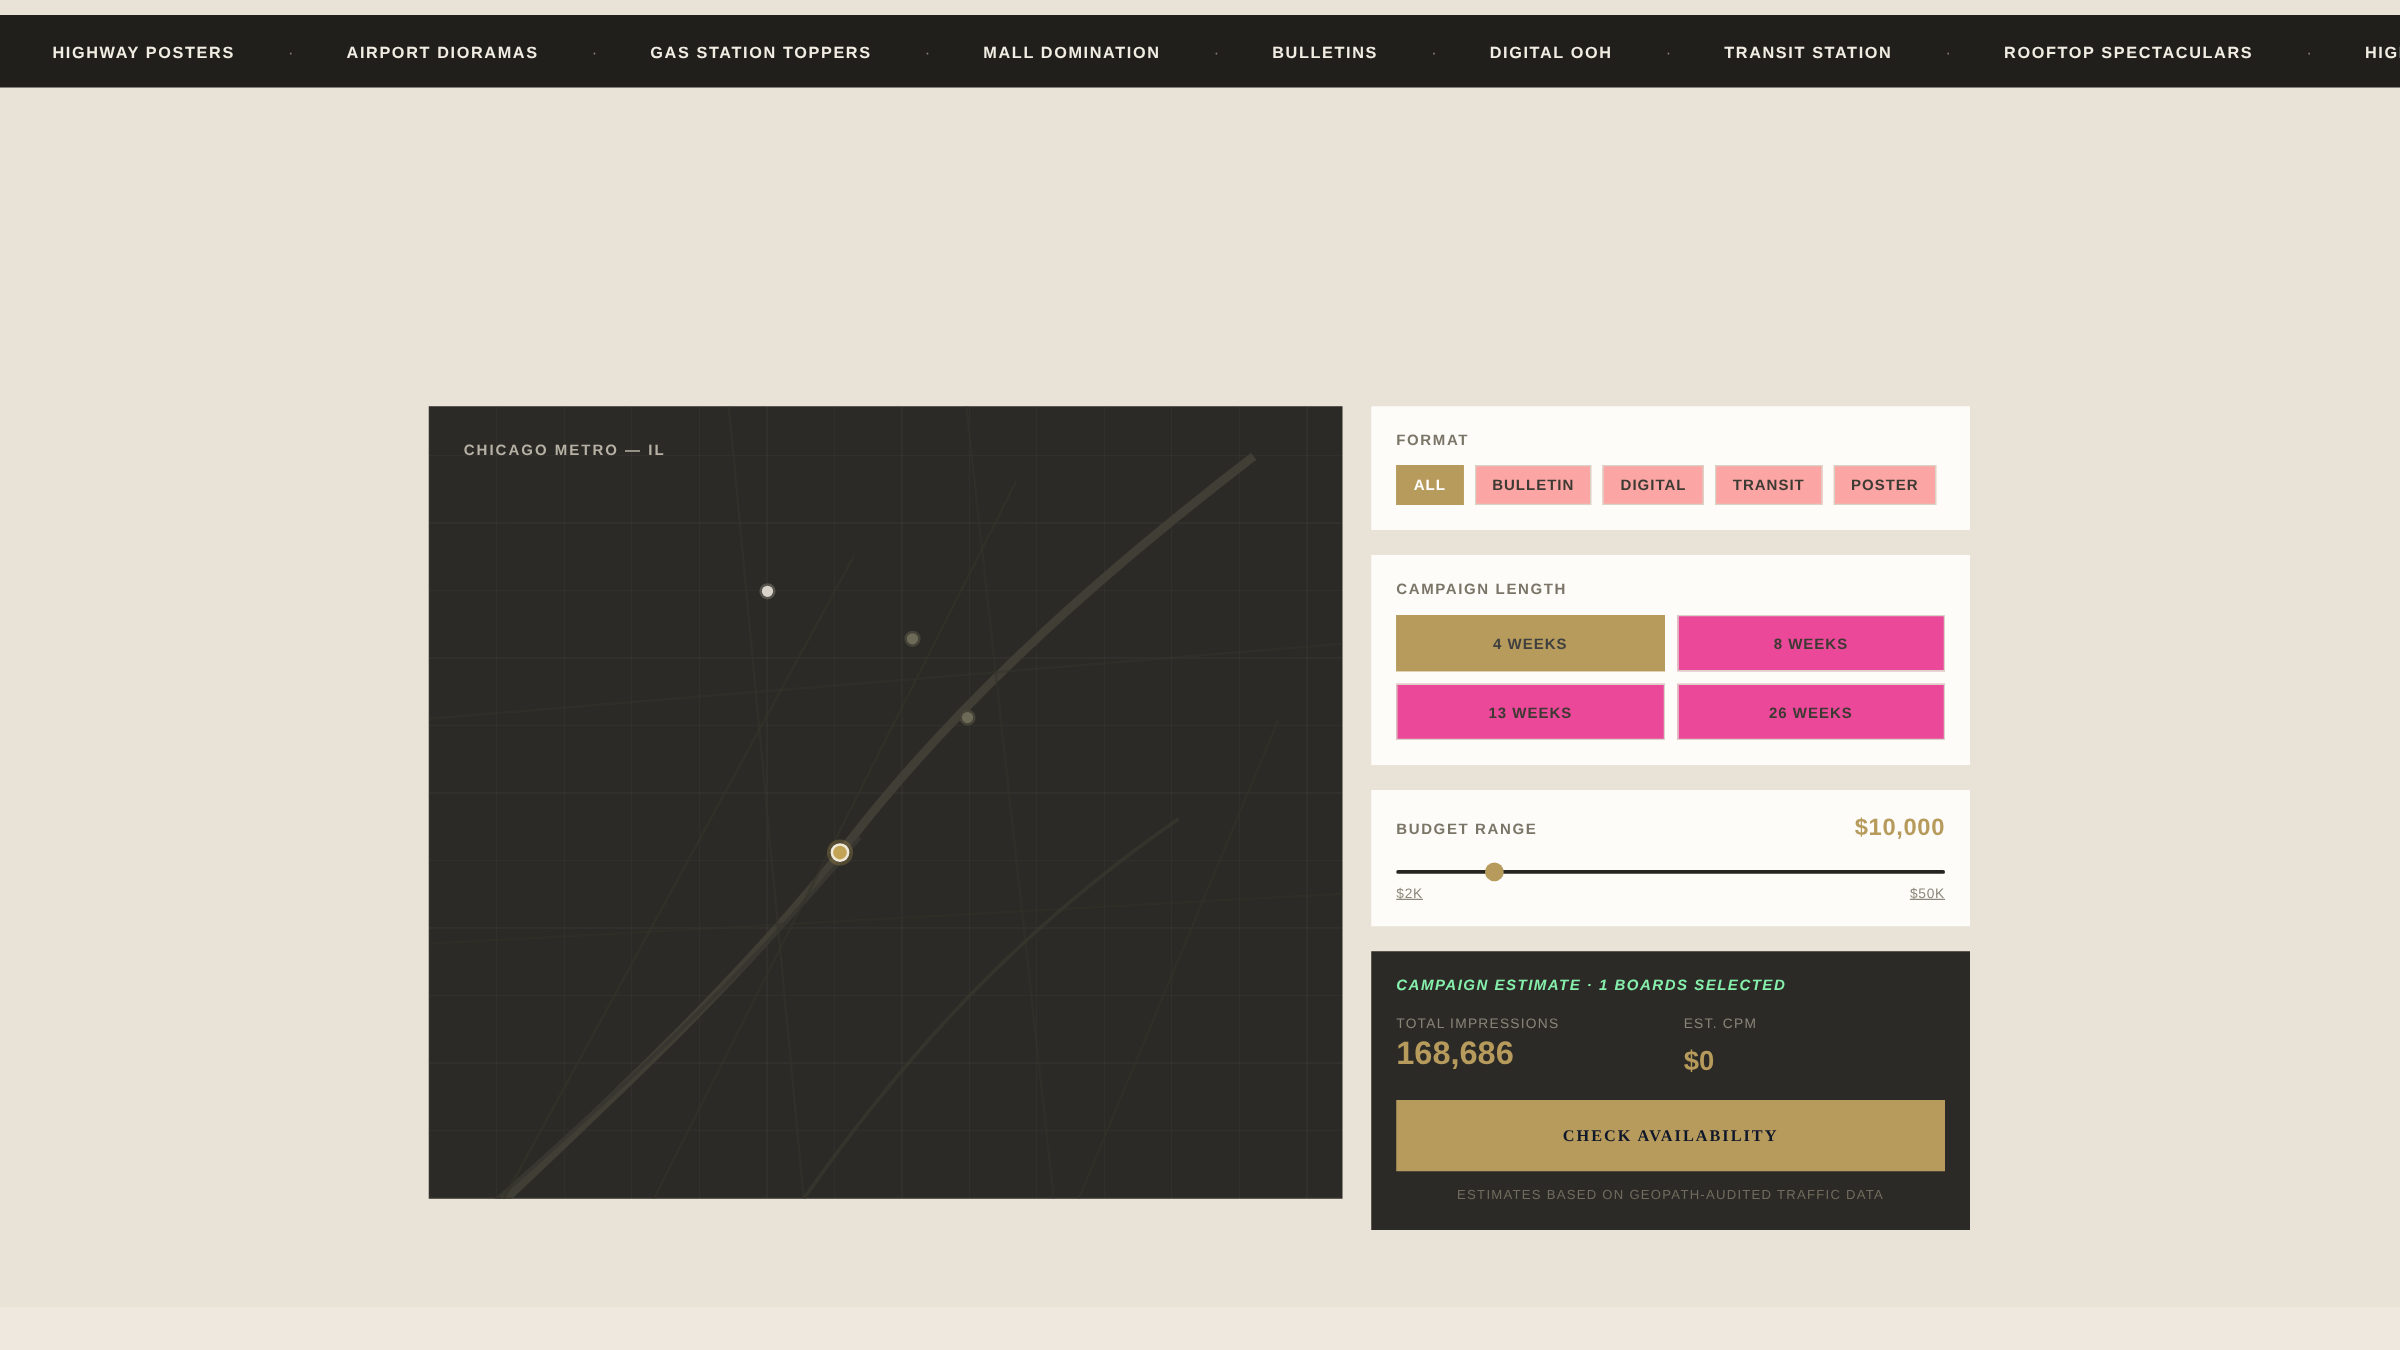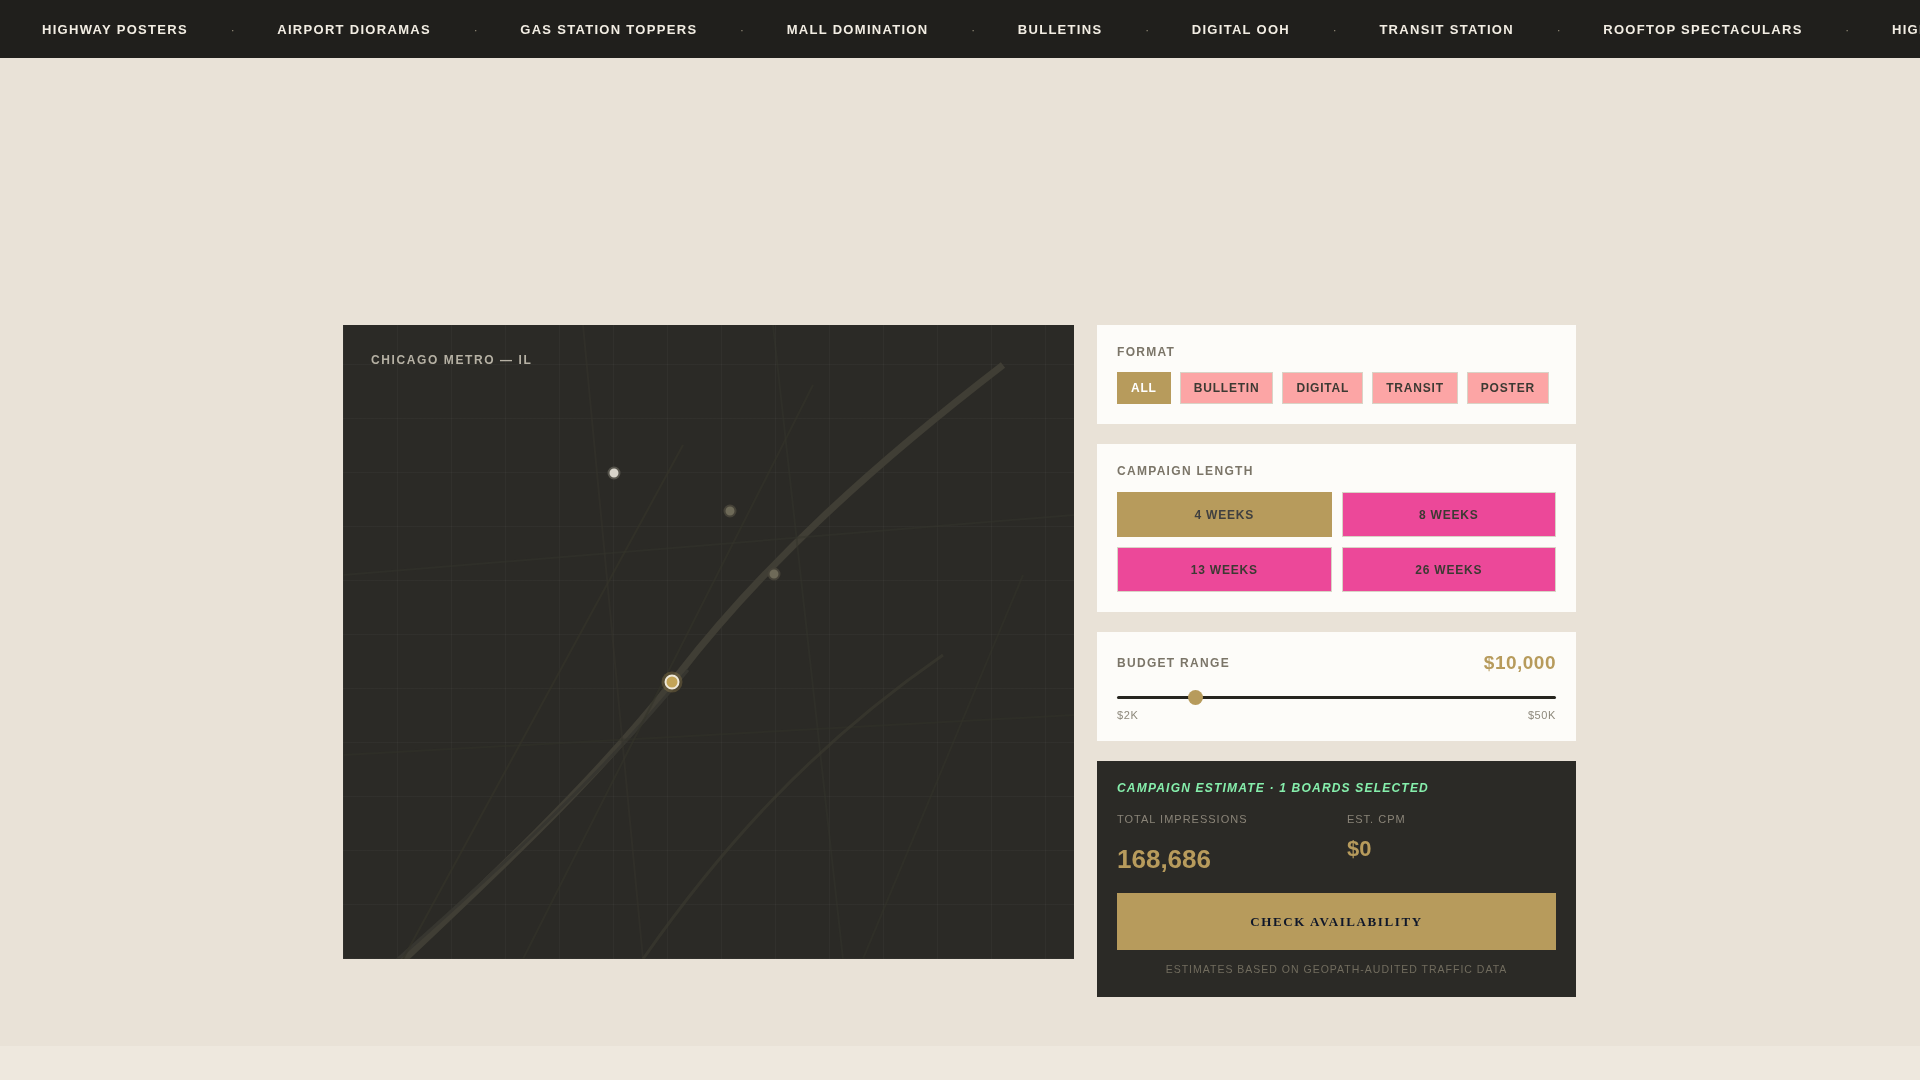--- a/index.html
+++ b/index.html
@@ -5,21 +5,21 @@
   * { margin: 0; padding: 0; box-sizing: border-box; }
   html, body { width: 1920px; height: 1080px; overflow: hidden; }
   body {
     font-family: "Liberation Sans", "DejaVu Sans", sans-serif;
     background: #e9e2d7;
     position: relative;
   }
 
   
   .topnav {
-    position: absolute; top: 0; left: 0; width: 1920px; height: 58px;
+    position: absolute; top: 12px; left: 0; width: 1920px; height: 58px;
     background: #201f1c; overflow: hidden;
   }
   .topnav-inner {
     display: flex; align-items: center; justify-content: space-between;
     width: 2080px; height: 58px; padding: 0 42px; white-space: nowrap;
   }
   .nav-item {
     color: #f2ede3; font-size: 13px; font-weight: 700; letter-spacing: 1.3px;
     cursor: pointer; flex: 0 0 auto;
   }
@@ -92,28 +92,28 @@
     margin: 22px 0 10px 0; cursor: pointer; display: block;
   }
   .budget-slider::-webkit-slider-thumb {
     -webkit-appearance: none; appearance: none;
     width: 15px; height: 15px; border-radius: 50%; background: #b79b5c; border: none;
   }
   .budget-slider::-moz-range-thumb {
     width: 15px; height: 15px; border-radius: 50%; background: #b79b5c; border: none;
   }
   .budget-scale { display: flex; justify-content: space-between; }
-  .budget-scale span { font-size: 11px; color: #8d887b; letter-spacing: 0.6px; }
+  .budget-scale span { font-size: 11px; color: #8d887b; letter-spacing: 0.6px; text-decoration: underline; }
 
   
   .card.dark { background: #2b2a26; padding: 20px 20px 22px 20px; }
   .est-title { font-size: 12px; font-weight: 700; letter-spacing: 1.2px; color: #86efac; font-style: italic; }
   .est-grid { display: grid; grid-template-columns: 1.1fr 1fr; margin-top: 18px; }
   .est-label { font-size: 11px; color: #8a8478; letter-spacing: 1px; }
-  .est-impressions { margin-top: 19px; font-size: 26px; font-weight: 700; color: #b79b5c; }
+  .est-impressions { margin-top: 2px; font-size: 26px; font-weight: 700; color: #b79b5c; }
   .est-cpm { margin-top: 11px; font-size: 22px; font-weight: 700; color: #b79b5c; }
   .cta-btn {
     margin-top: 18px; width: 100%; height: 57px; border: none; background: #b79b5c;
     color: #0f172a; font-family: Liberation Serif, serif; font-size: 13px; font-weight: 700;
     letter-spacing: 1.6px; cursor: pointer;
   }
   .disclaimer {
     margin-top: 13px; text-align: center; font-size: 10.5px; color: #716c5e;
     letter-spacing: 1px;
   }

